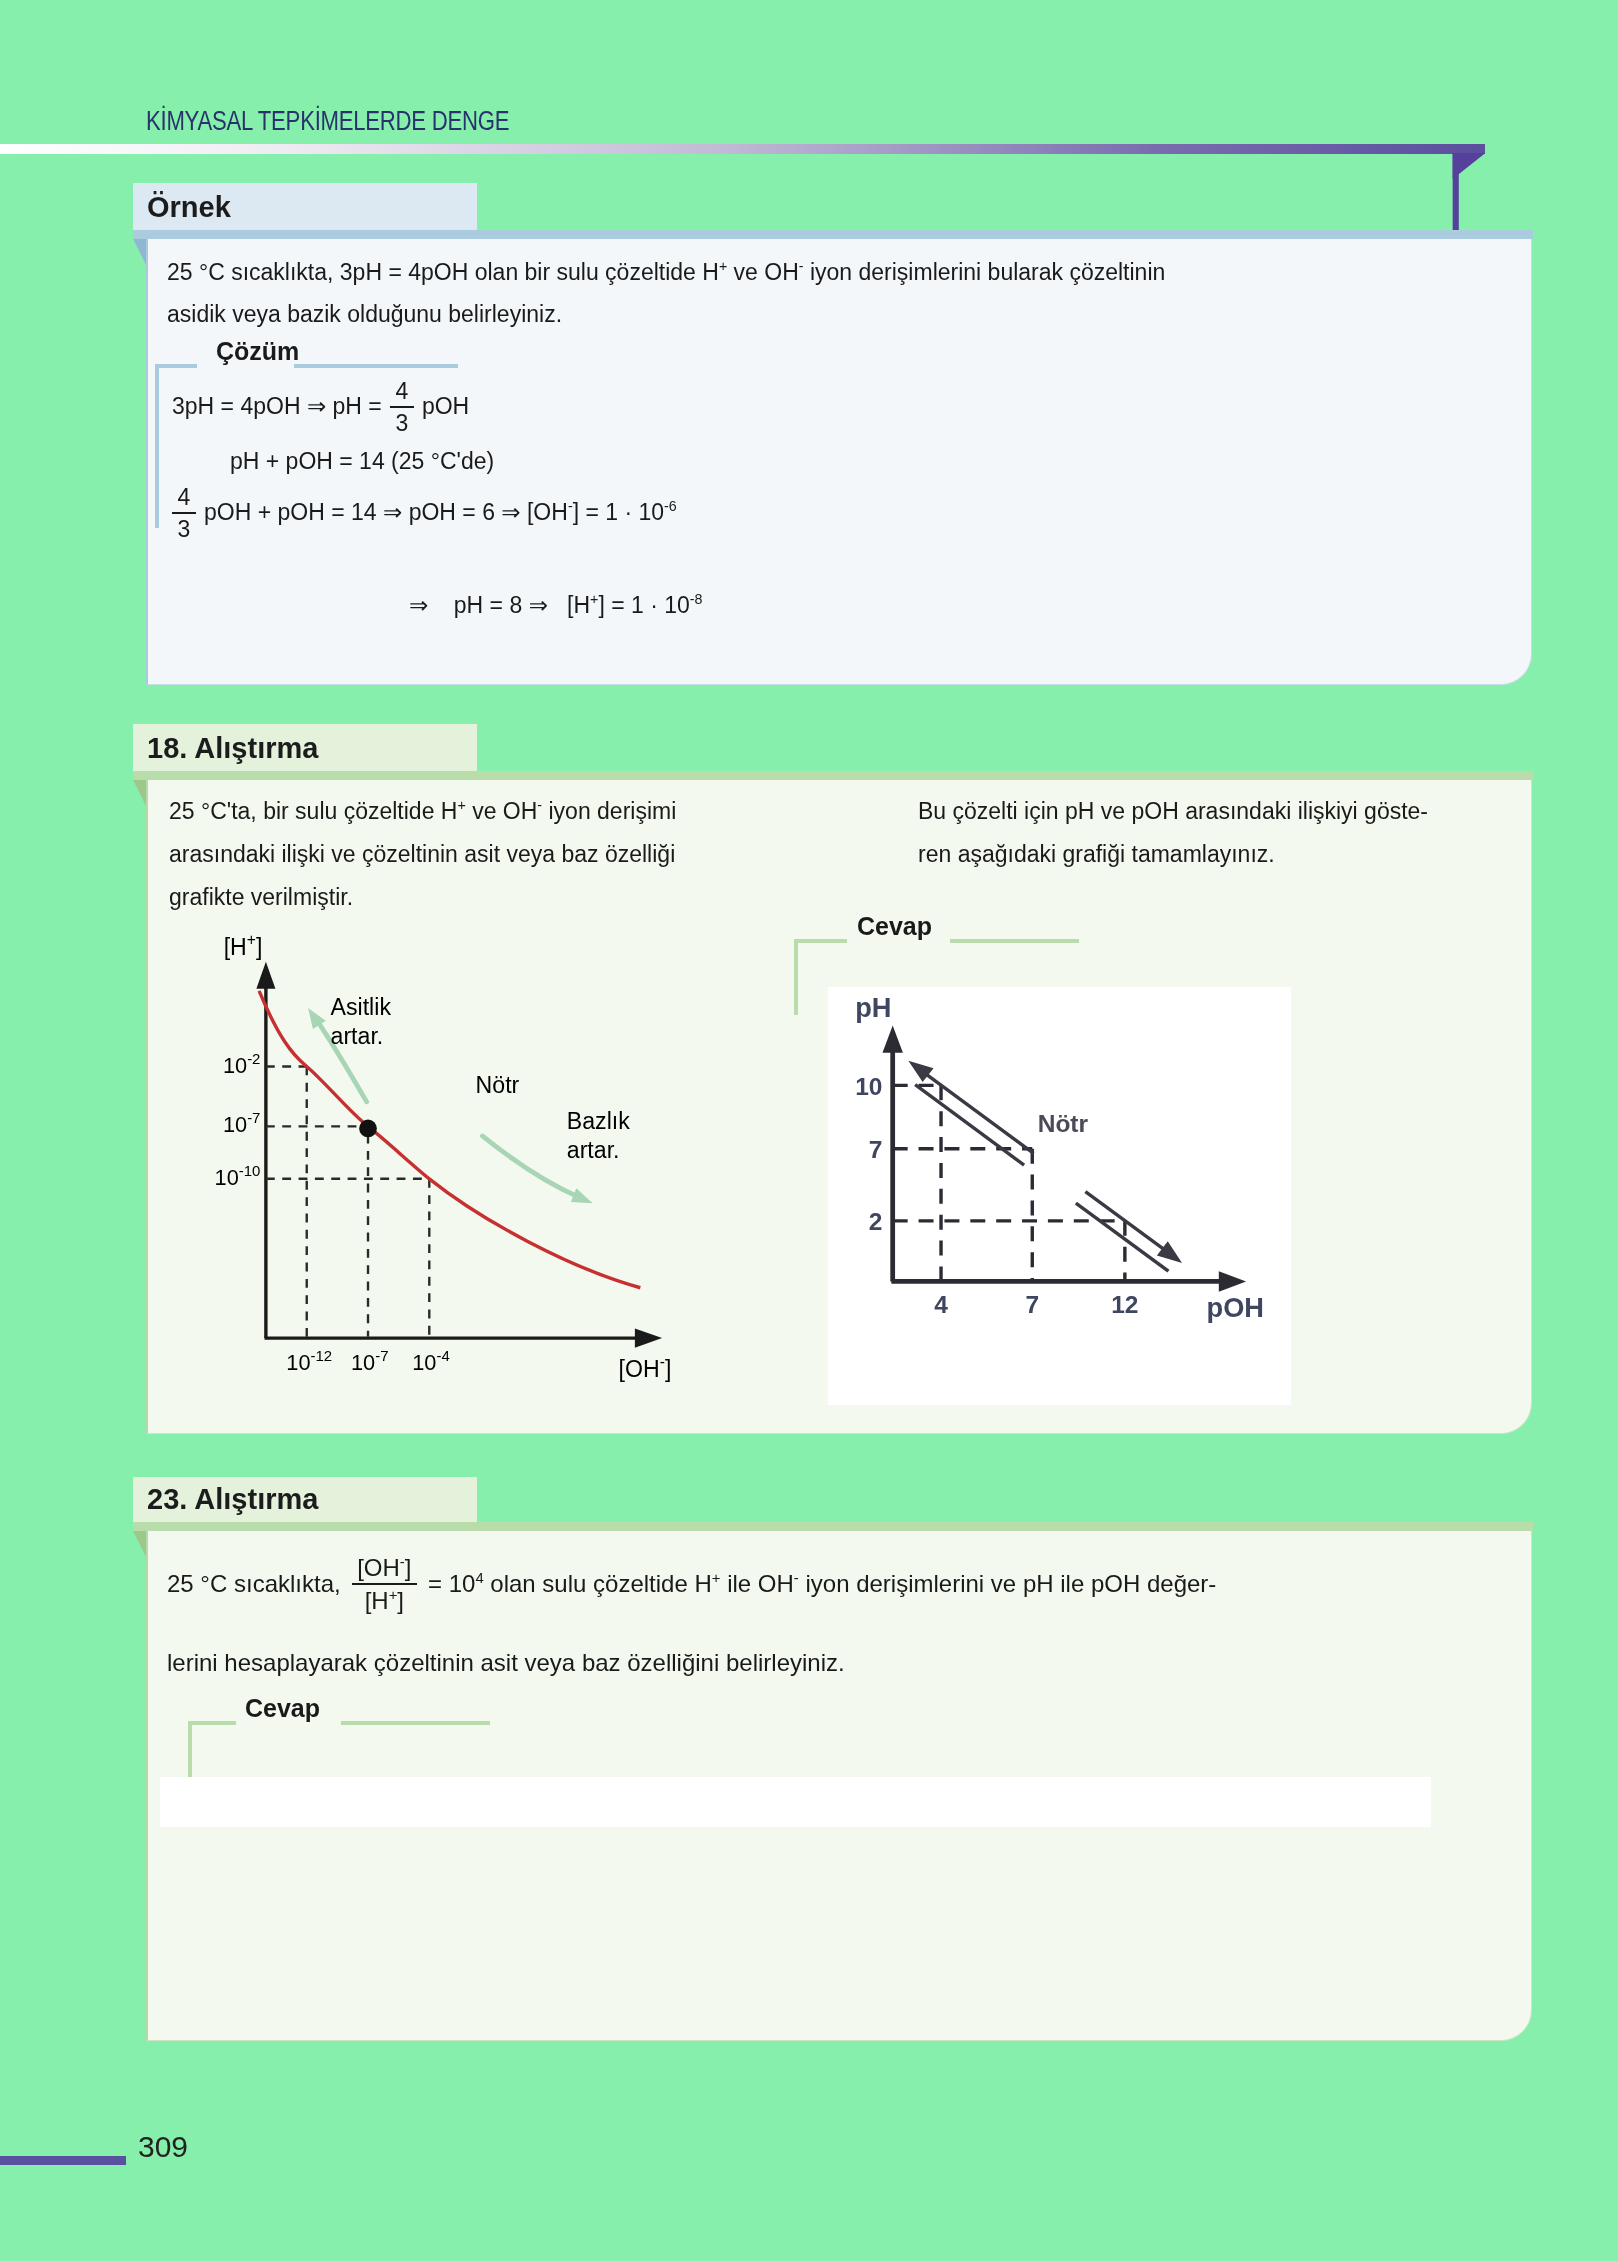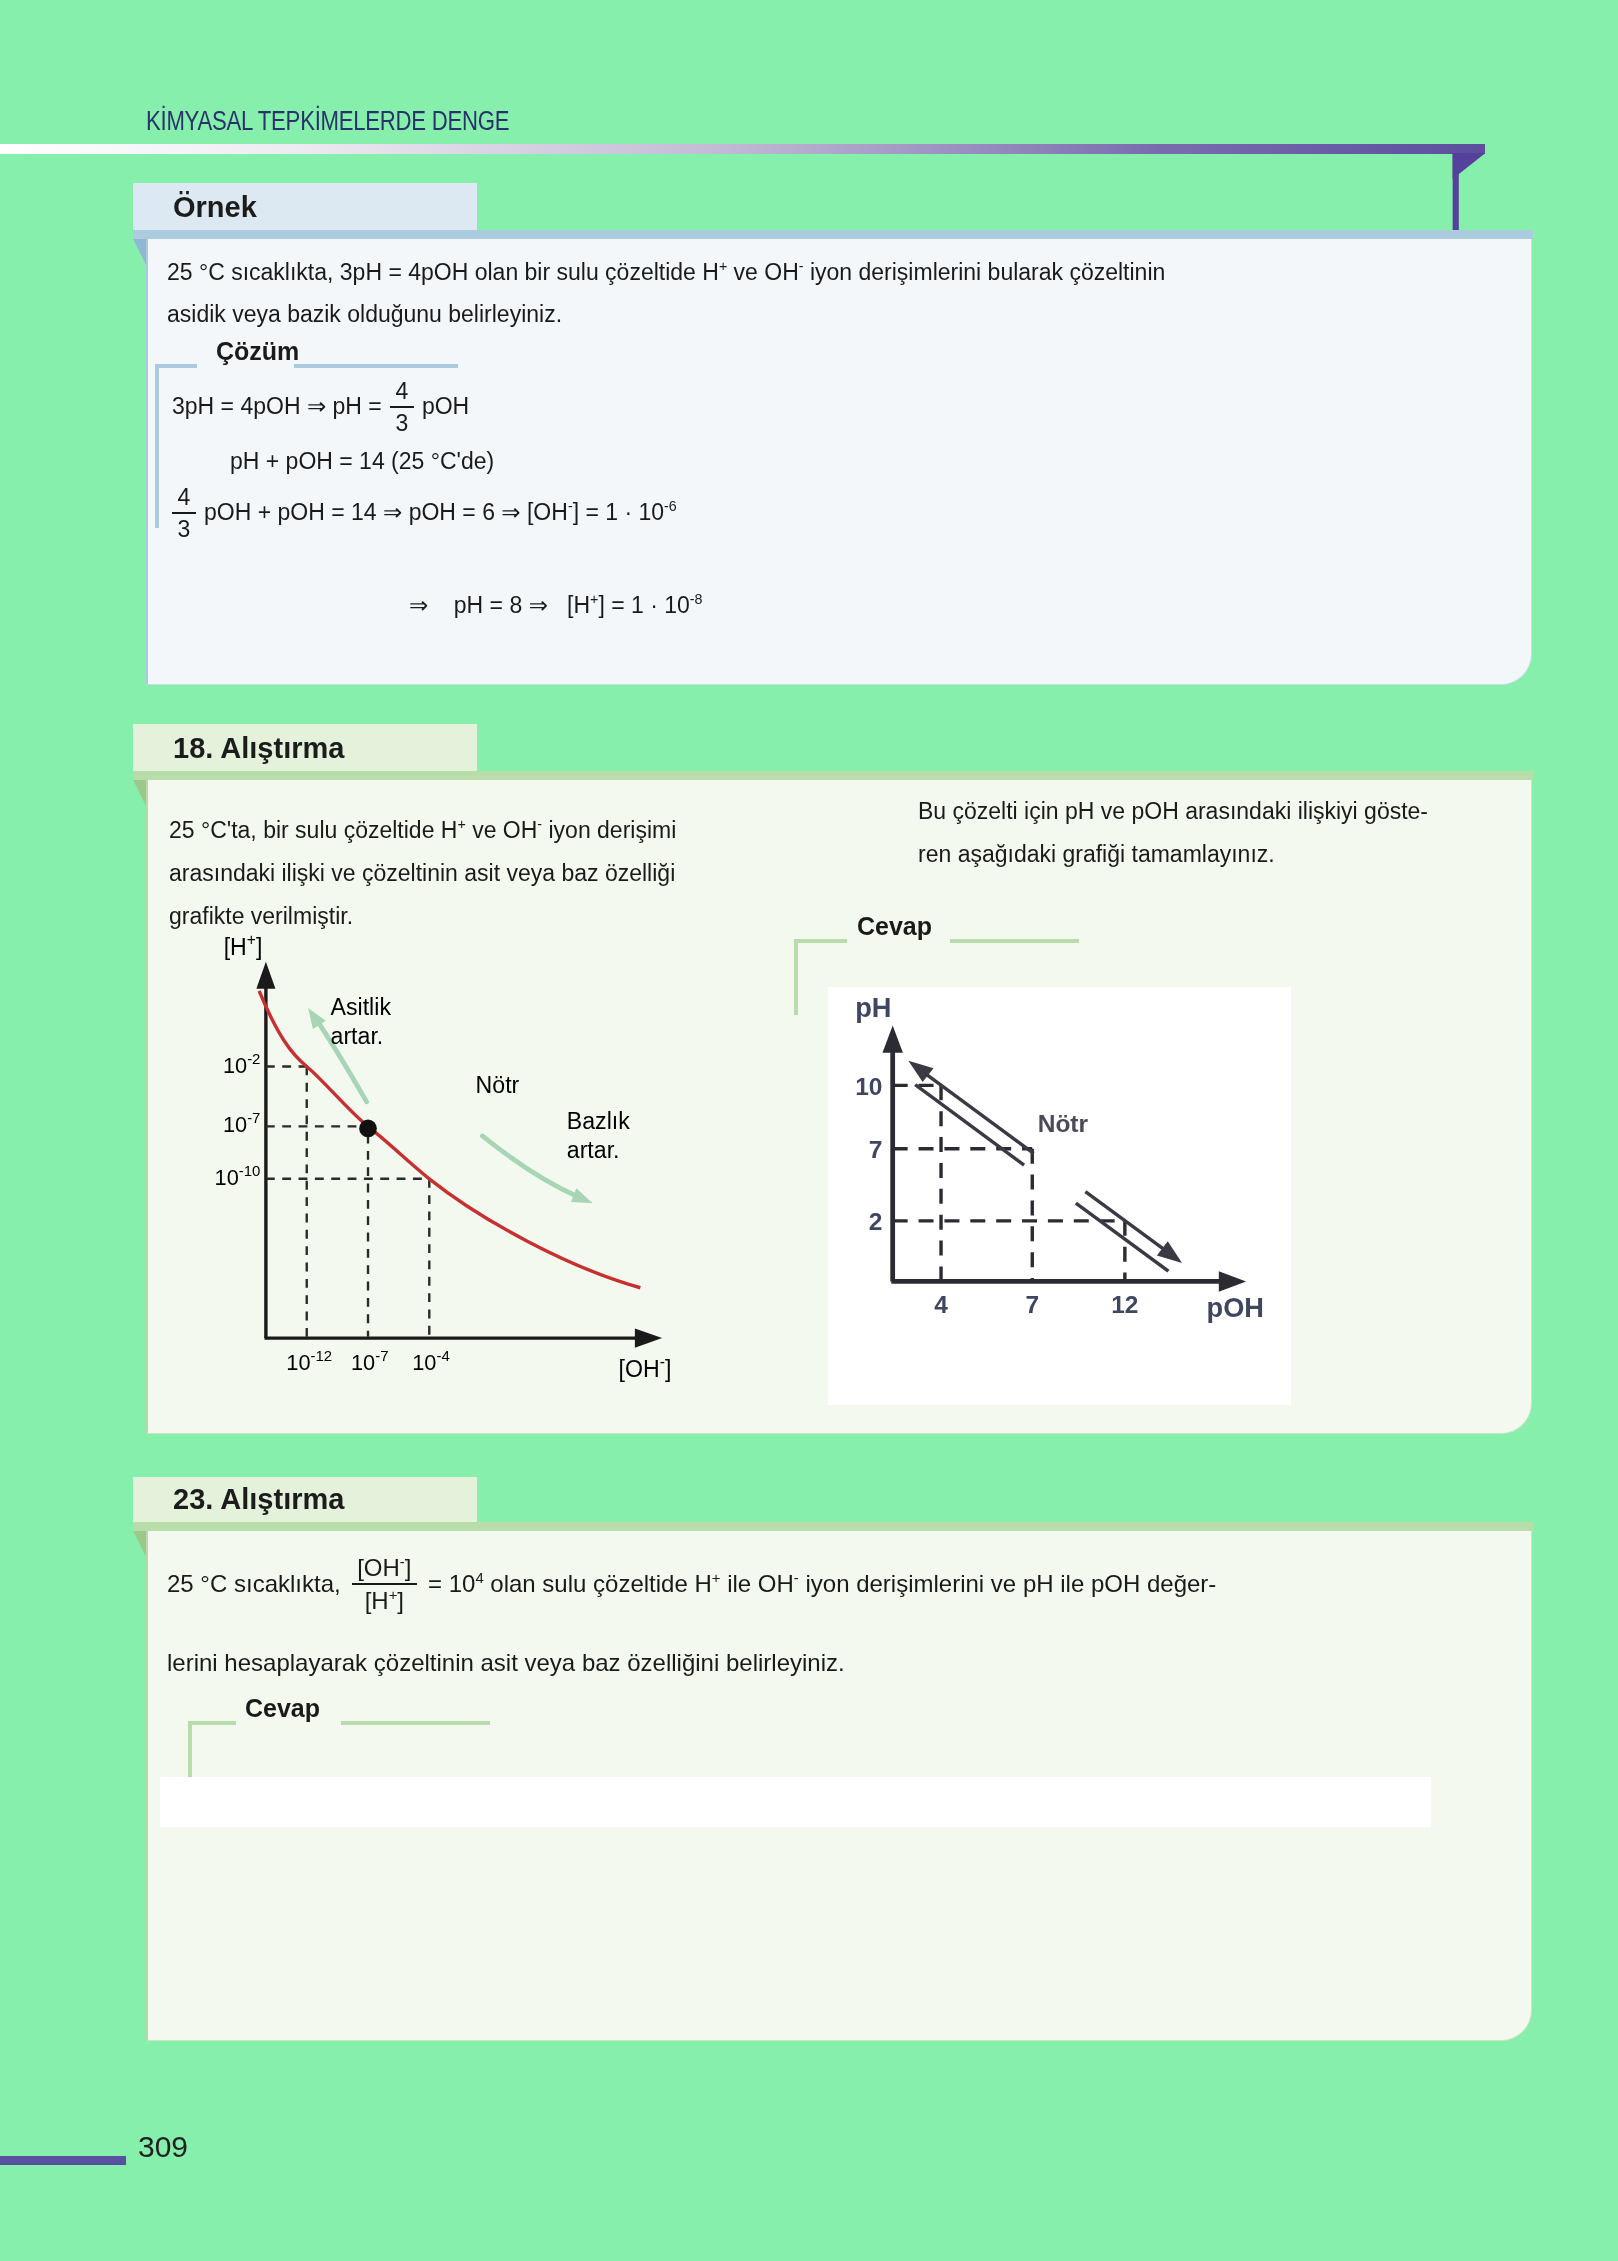--- a/index.html
+++ b/index.html
@@ -6,21 +6,21 @@
   .page{position:relative;width:1618px;height:2261px;background:#86efac;
         font-family:"Liberation Sans",sans-serif;color:#1a1a1a;overflow:hidden;}
 
   
   .header-title{position:absolute;left:146px;top:106px;font-size:27px;letter-spacing:-0.3px;
                 color:#29336b;transform:scaleX(0.82);transform-origin:left;white-space:nowrap;}
   .header-bar{position:absolute;left:0;top:144px;width:1485px;height:10.2px;
               background:linear-gradient(to right,#ffffff 0%,#efedf4 18%,#c3bbd6 48%,#796cae 78%,#5b4f9e 100%);}
 
   
-  .tab{position:absolute;display:flex;align-items:center;padding-left:40px;
+  .tab{position:absolute;display:flex;align-items:center;padding-left:14px;
        font-weight:bold;font-size:29px;color:#1c1c1c;box-sizing:border-box;}
   .bar{position:absolute;height:8.9px;}
   .panel{position:absolute;box-sizing:border-box;border-bottom-right-radius:31px;}
   .panel.blue{background:#f3f7fa;border-left:2.7px solid #aac9de;border-bottom:1.4px solid #c7dcea;border-right:1.4px solid #c7dcea;}
   .panel.green{background:#f4f9f0;border-left:2.7px solid #b7d8ab;border-bottom:1.4px solid #cfe4c5;border-right:1.4px solid #cfe4c5;}
   .fold{position:absolute;}
 
   
   .line{position:absolute;font-size:23px;margin:0;white-space:nowrap;}
   .para{position:absolute;font-size:23px;margin:0;line-height:42px;}
@@ -102,21 +102,21 @@
 
   <div class="tab" style="left:133px;top:724px;width:344px;height:48px;background:#e4f2dc;">
     <span>18. Alıştırma</span>
   </div>
   <div class="bar" style="left:133px;top:771px;width:1400px;background:#b8dcaa;"></div>
   <svg class="fold" style="left:133px;top:780px;" width="13.6" height="27" viewBox="0 0 20 40">
     <polygon points="0,0 20,0 20,40" fill="#9cc98a"></polygon>
   </svg>
   <div class="panel green" style="left:146px;top:780px;width:1386px;height:654px;"></div>
 
-  <p class="para" style="left:169px;top:790px;line-height:43px;margin-top:19px;">25 °C'ta, bir sulu çözeltide H<sup>+</sup> ve OH<sup>-</sup> iyon derişimi<br>arasındaki ilişki ve çözeltinin asit veya baz özelliği<br>grafikte verilmiştir.</p>
+  <p class="para" style="left:169px;top:790px;line-height:43px;">25 °C'ta, bir sulu çözeltide H<sup>+</sup> ve OH<sup>-</sup> iyon derişimi<br>arasındaki ilişki ve çözeltinin asit veya baz özelliği<br>grafikte verilmiştir.</p>
   <p class="para" style="left:918px;top:790px;line-height:43px;">Bu çözelti için pH ve pOH arasındaki ilişkiyi göste-<br>ren aşağıdaki grafiği tamamlayınız.</p>
 
   <div class="lbl-line" style="left:794px;top:939px;width:53px;background:#b9dcac;"></div>
   <div class="lbl-vert" style="left:794px;top:939px;height:76px;background:#b9dcac;"></div>
   <span class="sublabel" style="left:857px;top:912px;">Cevap</span>
   <div class="lbl-line" style="left:950px;top:939px;width:129px;background:#b9dcac;"></div>
 
   <svg style="left:191px;top:933px;" width="497" height="446" viewBox="0 0 730 655">
 
     <line x1="110" y1="595" x2="110" y2="58" stroke="#1a1a1a" stroke-width="5"></line>

